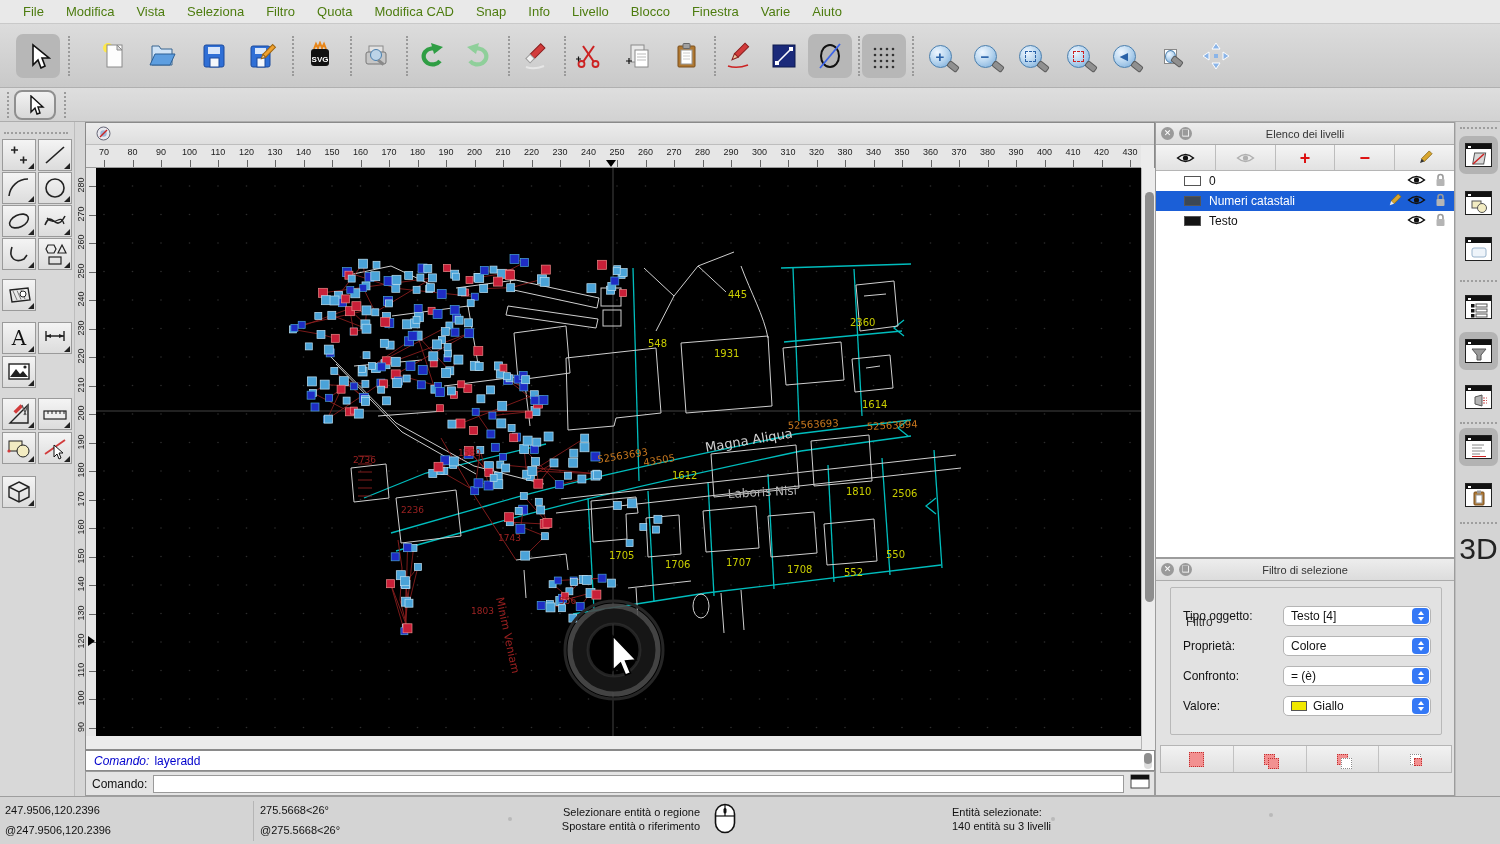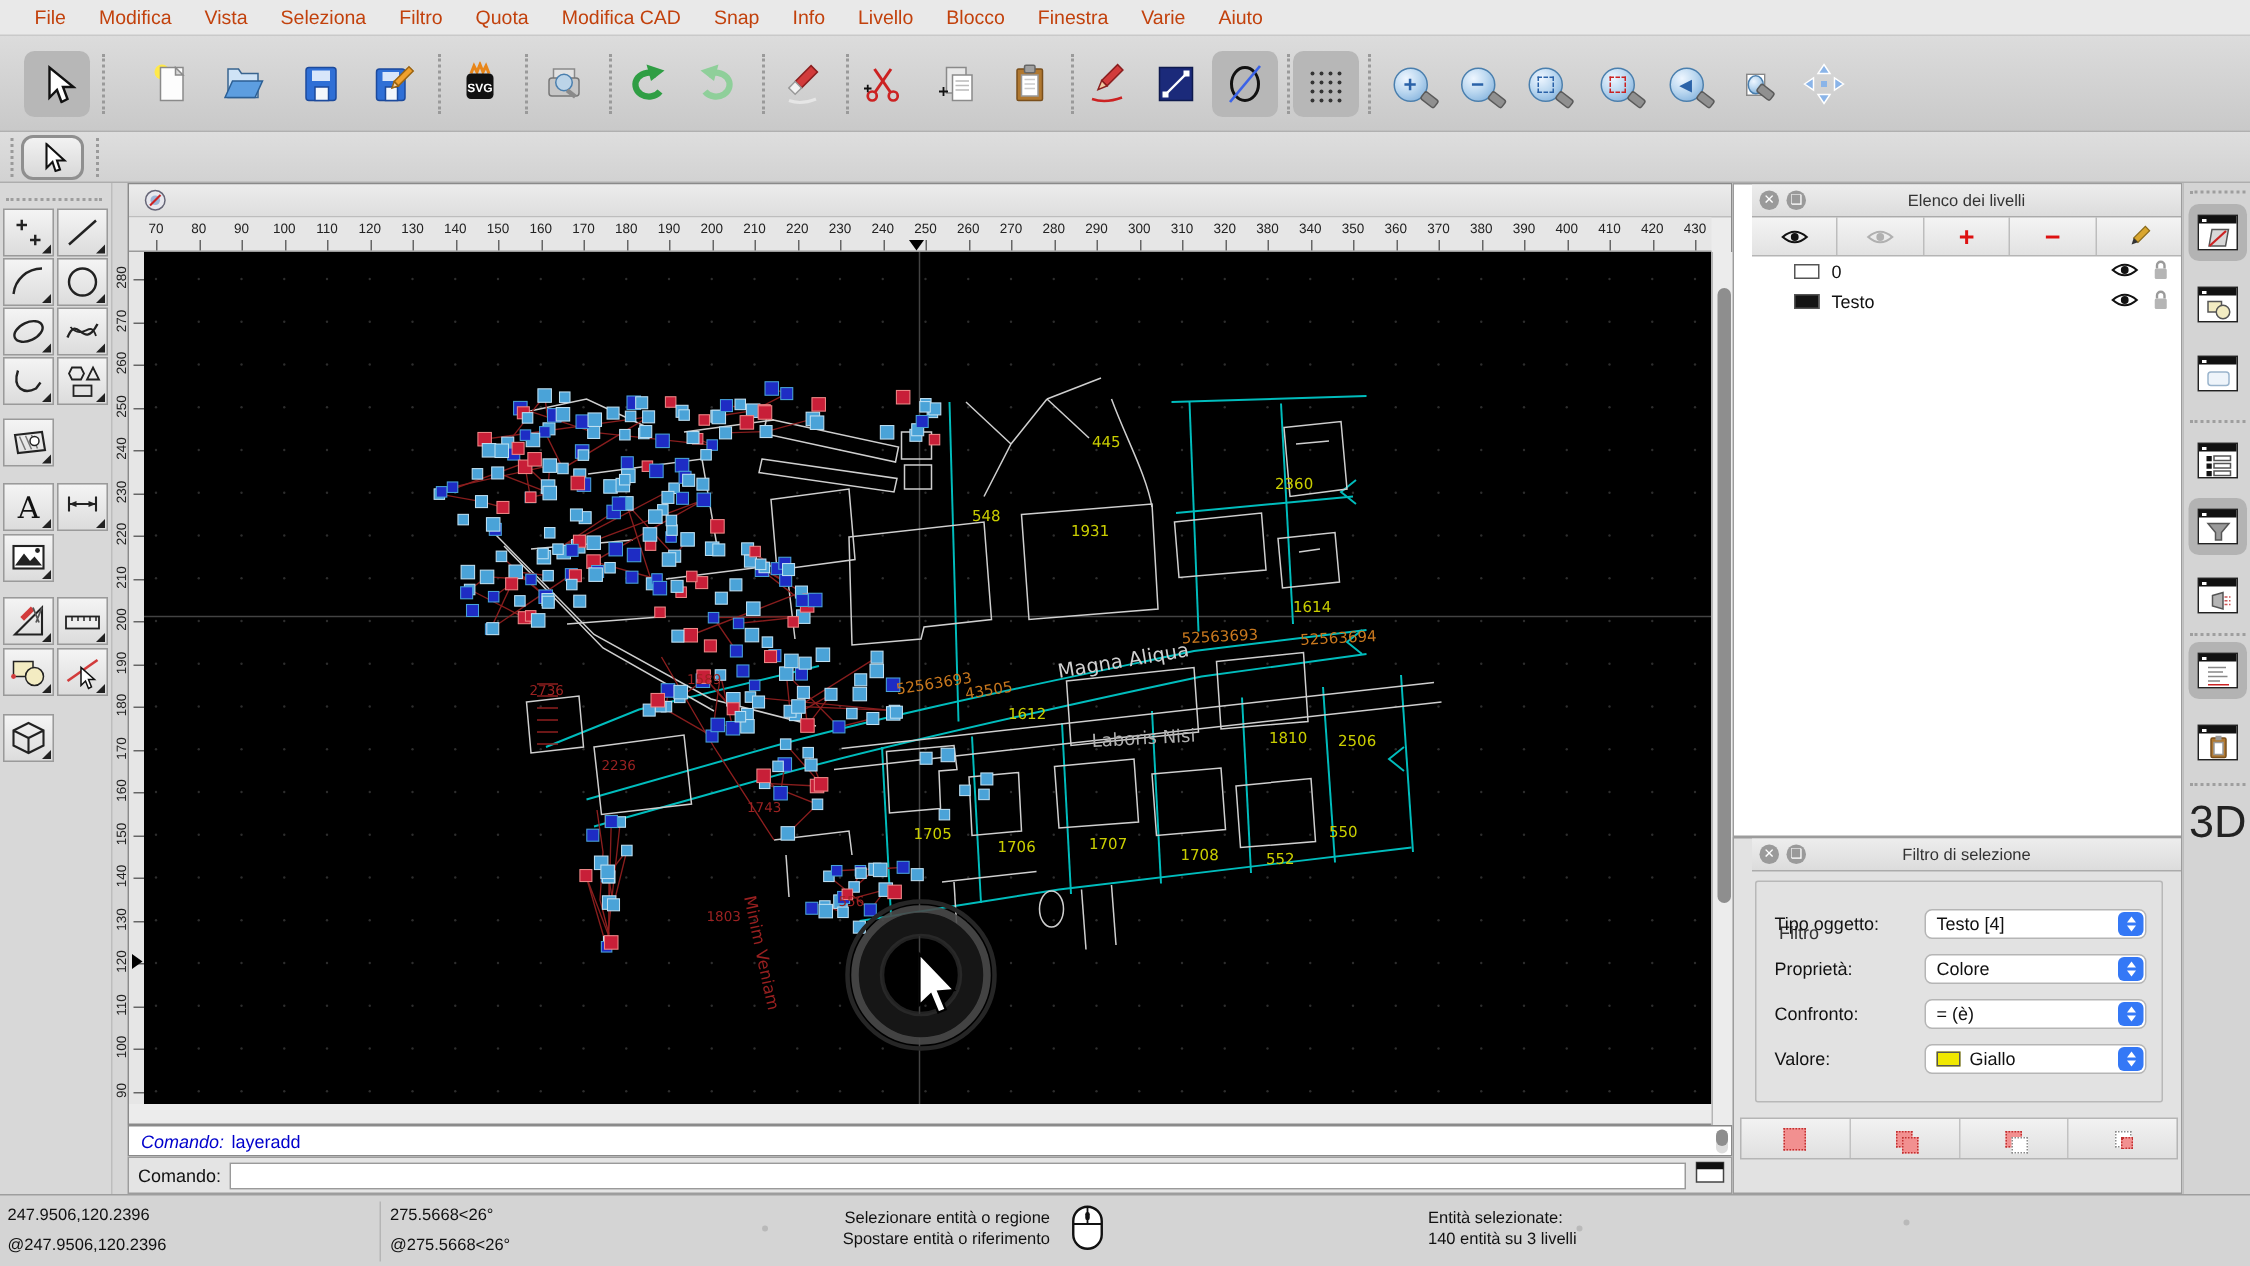--- a/index.html
+++ b/index.html
@@ -1,23 +1,23 @@
 <!DOCTYPE html>
 <html><head>
 <meta charset="utf-8">
 <style>
   * { box-sizing: border-box; margin:0; padding:0; }
   html,body { width:1500px; height:844px; overflow:hidden; }
   body { font-family:"Liberation Sans", sans-serif; background:#d6d6d6; position:relative; }
-  .abs { position:absolute;padding-left:12px; }
+  .abs { position:absolute; }
 
   
   #menubar { left:0; top:0; width:1500px; height:24px; background:#e9e9e9; border-bottom:1px solid #c9c9c9;
              display:flex; align-items:center; padding-left:12px; }
-  #menubar span { font-size:13px; color:#c2410c; padding:0 11px; }
+  #menubar span { font-size:13px; color:#4d7c0f; padding:0 11px; }
 
   
   #toolbar { left:0; top:24px; width:1500px; height:64px;
              background:linear-gradient(#dcdcdc,#c9c9c9); border-bottom:1px solid #b0b0b0; }
   .tb-btn { position:absolute; top:10px; width:44px; height:44px; display:flex; align-items:center; justify-content:center; }
   .tb-btn.active { background:#b7b7b7; border-radius:7px; }
   .tb-sep { position:absolute; top:12px; width:0; height:40px; border-left:2px dotted #9a9a9a; }
   #toolrow2 { left:0; top:88px; width:1500px; height:34px; background:linear-gradient(#dedede,#d2d2d2); border-bottom:1px solid #adadad; }
   #cur-tool { position:absolute; left:14px; top:2px; width:42px; height:30px; border:2px solid #8f8f8f; border-radius:8px;
               background:linear-gradient(#f2f2f2,#d8d8d8); display:flex; align-items:center; justify-content:center; }
@@ -1843,20 +1843,38 @@
       <span>0</span>
       <span class="ric" style="right:28px"><svg width="19" height="12">
             <path d="M1.5,6 Q9.5,-1 17.5,6 Q9.5,13 1.5,6 Z" fill="none" stroke="#111" stroke-width="1.4"></path>
             <circle cx="9.5" cy="6" r="2.6" fill="#111"></circle>
           </svg></span>
       <span class="ric" style="right:8px;top:2px"><svg width="11" height="14">
             <path d="M3,6 V4 a2.5,2.5 0 0 1 5,0 V6" fill="none" stroke="#9a9a9a" stroke-width="1.6"></path>
             <rect x="1.5" y="6" width="8" height="7" rx="1" fill="#b5b5b5"></rect>
           </svg></span>
     </div>
+    <div class="layer-row sel">
+      <span class="swatch" style="background:#3c4754"></span>
+      <span>Numeri catastali</span>
+      <span class="ric" style="right:52px"><svg width="16" height="14">
+            <g transform="rotate(45 8 7)">
+              <rect x="6" y="-1" width="4" height="10" fill="#d9a62e" stroke="#8a6a1a" stroke-width="0.8"></rect>
+              <polygon points="6,9 10,9 8,13" fill="#eee"></polygon>
+            </g>
+          </svg></span>
+      <span class="ric" style="right:28px"><svg width="19" height="12">
+            <path d="M1.5,6 Q9.5,-1 17.5,6 Q9.5,13 1.5,6 Z" fill="none" stroke="#111" stroke-width="1.4"></path>
+            <circle cx="9.5" cy="6" r="2.6" fill="#111"></circle>
+          </svg></span>
+      <span class="ric" style="right:8px;top:2px"><svg width="11" height="14">
+            <path d="M3,6 V4 a2.5,2.5 0 0 1 5,0 V6" fill="none" stroke="#9a9a9a" stroke-width="1.6"></path>
+            <rect x="1.5" y="6" width="8" height="7" rx="1" fill="#b5b5b5"></rect>
+          </svg></span>
+    </div>
     <div class="layer-row">
       <span class="swatch" style="background:#141414"></span>
       <span>Testo</span>
       <span class="ric" style="right:28px"><svg width="19" height="12">
             <path d="M1.5,6 Q9.5,-1 17.5,6 Q9.5,13 1.5,6 Z" fill="none" stroke="#111" stroke-width="1.4"></path>
             <circle cx="9.5" cy="6" r="2.6" fill="#111"></circle>
           </svg></span>
       <span class="ric" style="right:8px;top:2px"><svg width="11" height="14">
             <path d="M3,6 V4 a2.5,2.5 0 0 1 5,0 V6" fill="none" stroke="#9a9a9a" stroke-width="1.6"></path>
             <rect x="1.5" y="6" width="8" height="7" rx="1" fill="#b5b5b5"></rect>

